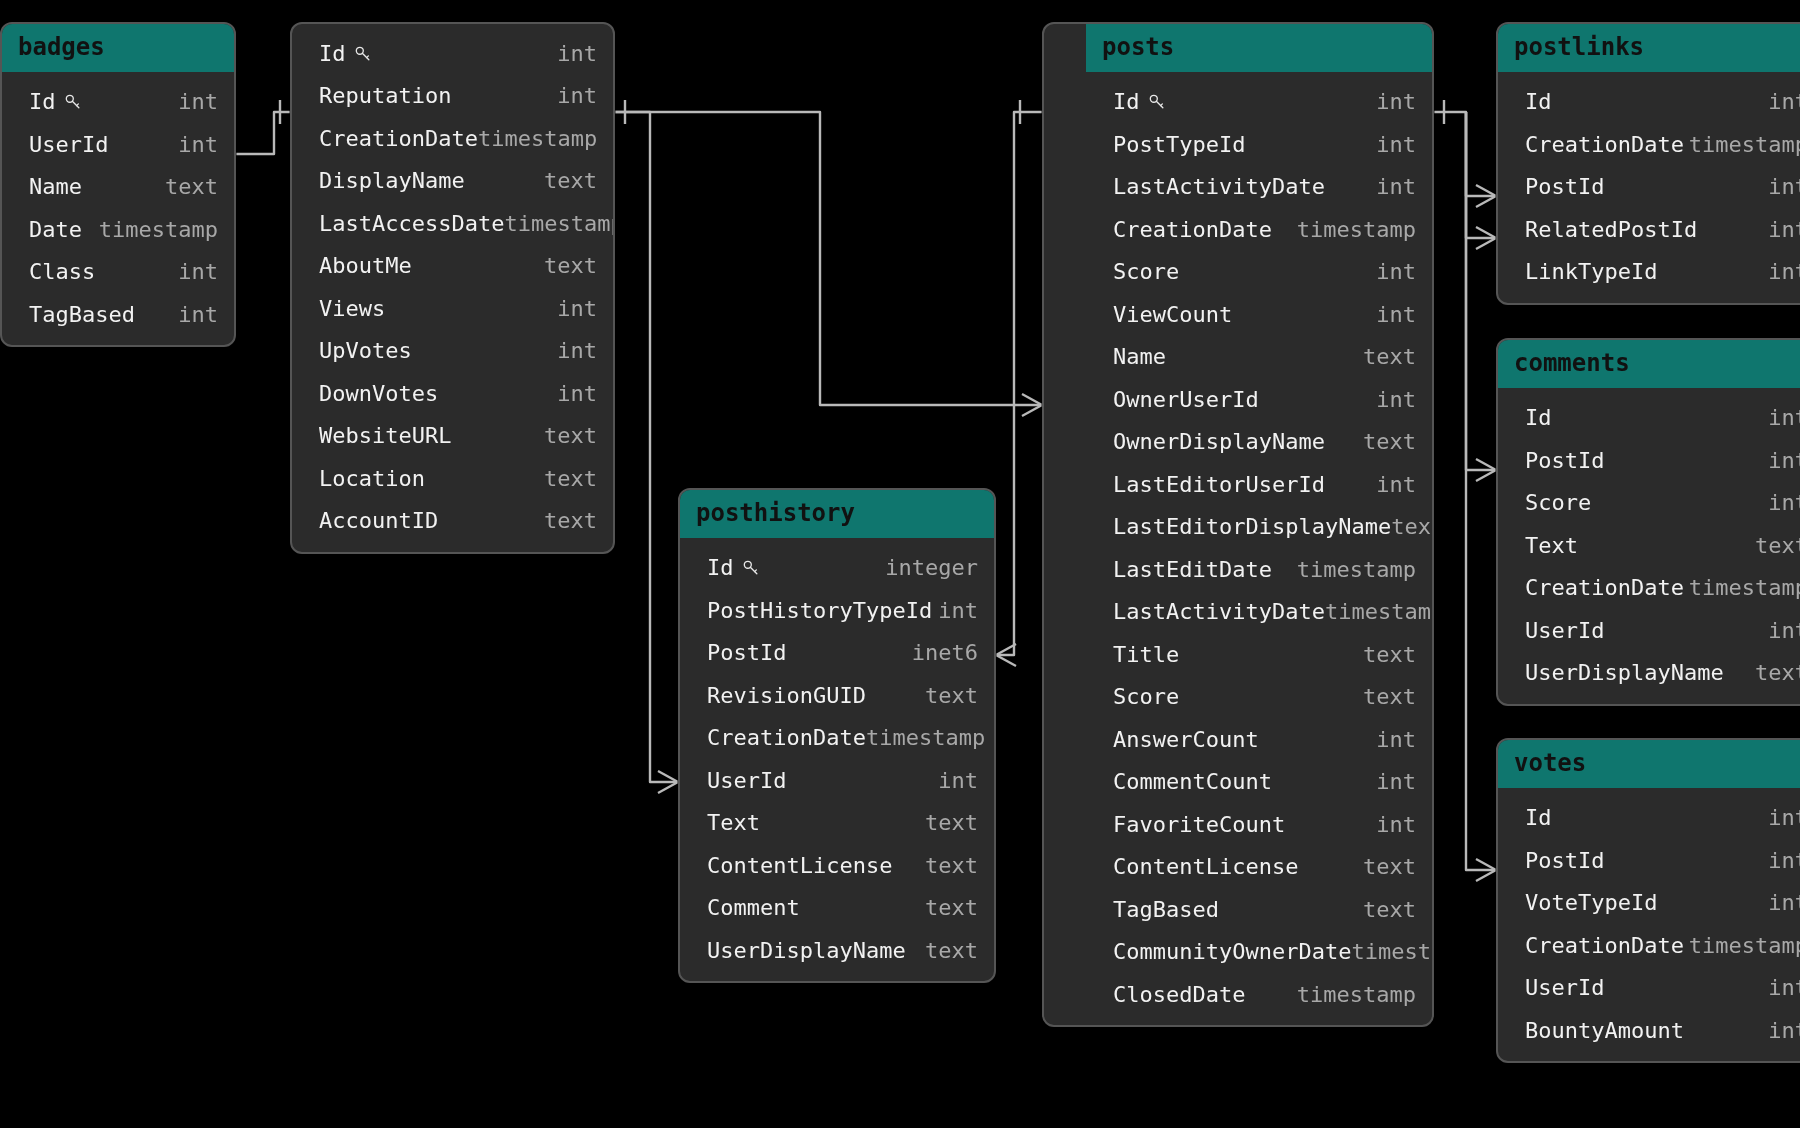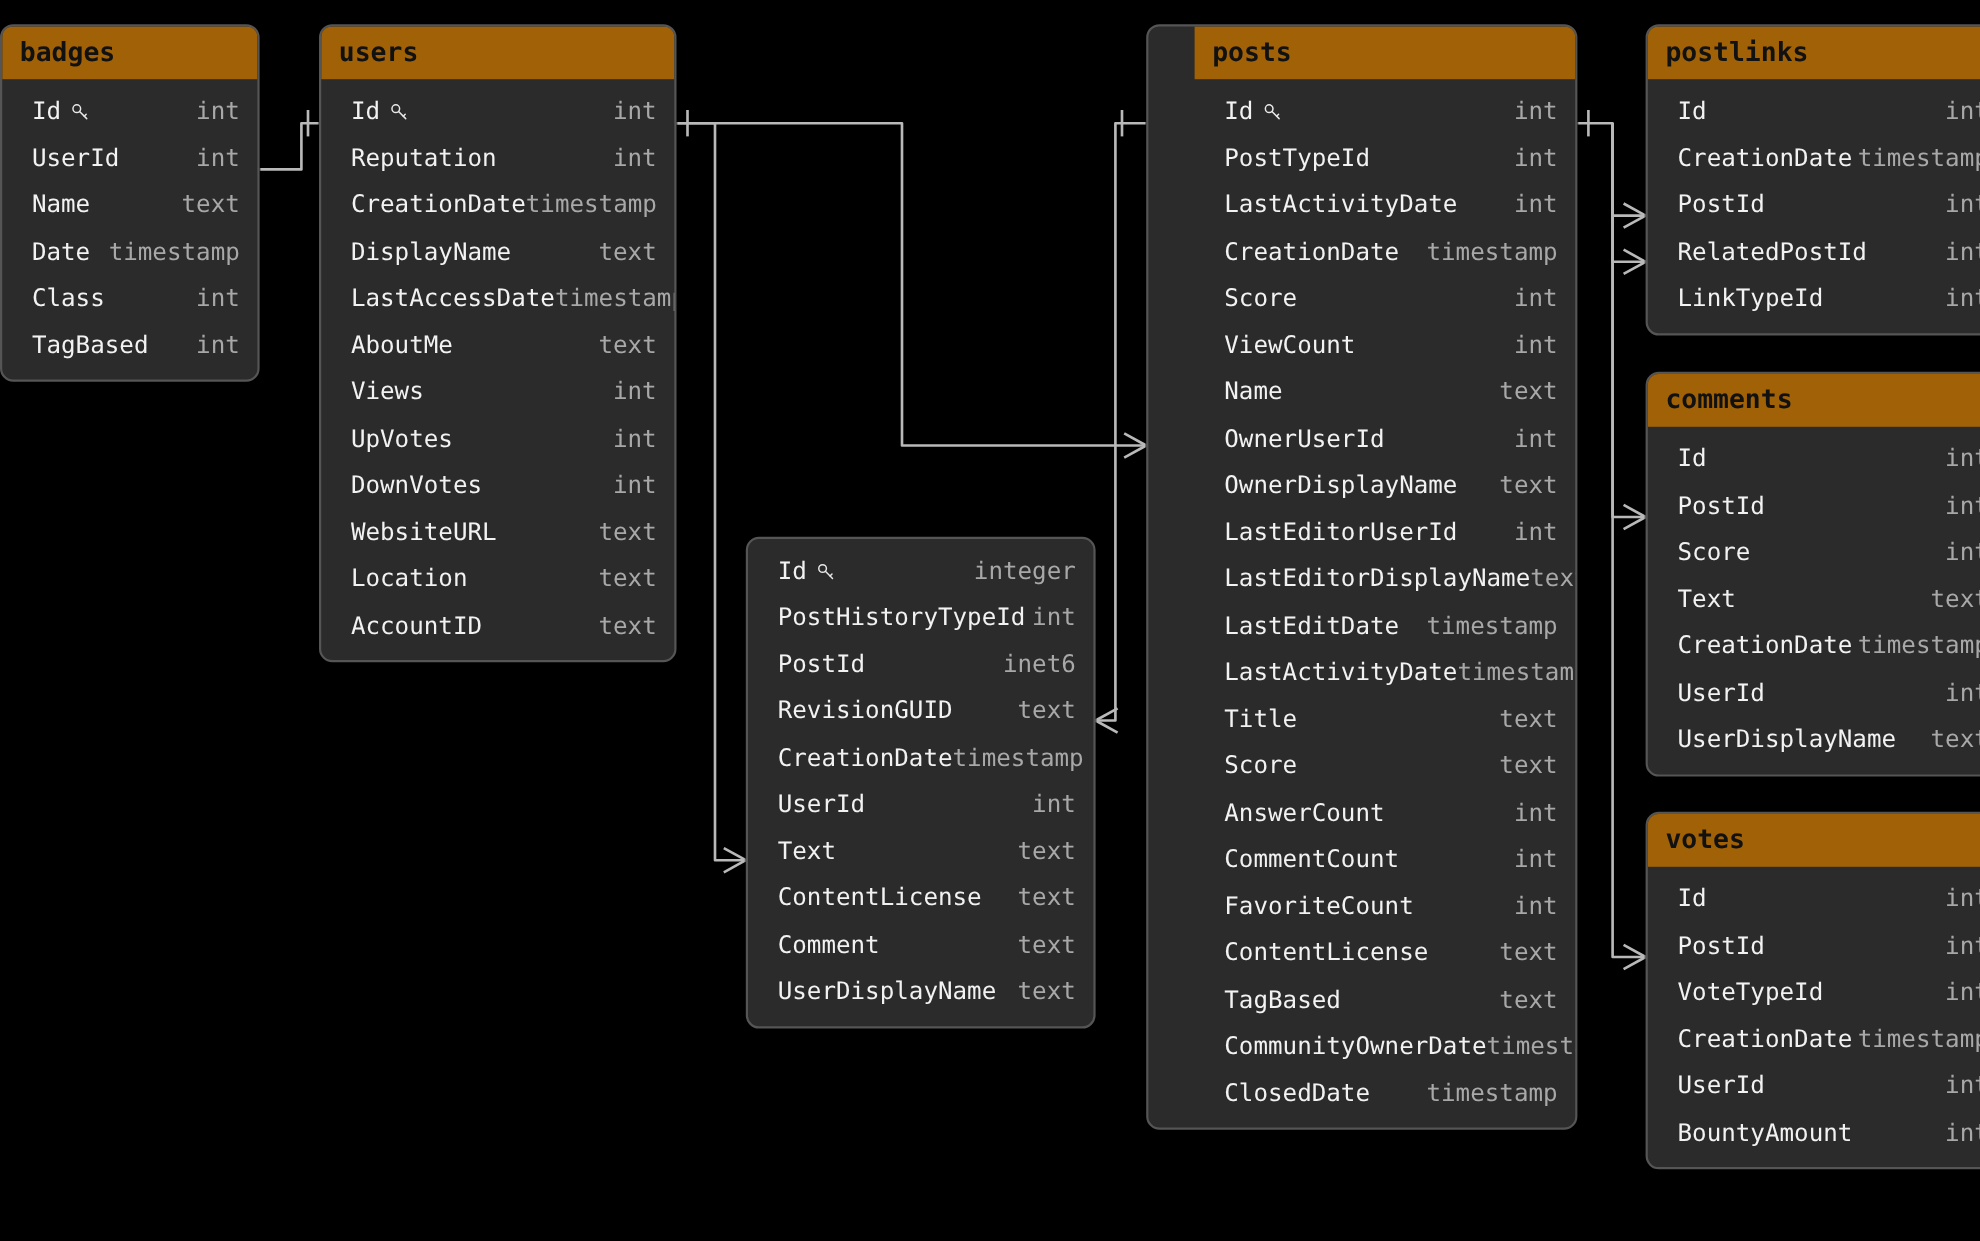--- a/index.html
+++ b/index.html
@@ -16,21 +16,21 @@
   .table {
     position: absolute;
     z-index: 2;
     background: #2b2b2b;
     border: 2px solid #555555;
     border-radius: 12px;
     overflow: hidden;
     box-shadow: 0 0 0 1px rgba(0,0,0,0.4);
   }
   .thead {
-    background: #a16207;
+    background: #0f766e;
     color: #111111;
     font-weight: bold;
     font-size: 24px;
     padding: 10px 16px 12px 16px;
     letter-spacing: 0px;
     line-height: 1.1;
   }
   .tbody { padding: 8px 0 10px 0; margin-left: 11px; }
   .row {
     display: flex;
@@ -153,21 +153,20 @@
           <span class="ftype">int</span>
         </div>
         <div class="row">
           <span class="fname">TagBased</span>
           <span class="ftype">int</span>
         </div>
       </div>
   </div>
 
   <div class="table" id="tbl-users">
-    <div class="thead">users</div>
     <div class="tbody">
         <div class="row">
           <span class="fname">Id<span class="keyicon">
               <svg viewBox="0 0 24 24" width="19" height="19" fill="none" stroke="#e8e8e8" stroke-width="1.7" stroke-linecap="round" stroke-linejoin="round">
                 <circle cx="8.6" cy="8.6" r="4.4"></circle>
                 <path d="M11.8 11.8 L20 20"></path>
                 <path d="M17.2 17.2 L19.4 15"></path>
               </svg>
             </span></span>
           <span class="ftype">int</span>
@@ -213,20 +212,21 @@
           <span class="ftype">text</span>
         </div>
         <div class="row">
           <span class="fname">AccountID</span>
           <span class="ftype">text</span>
         </div>
       </div>
   </div>
 
   <div class="table" id="tbl-posthistory">
+    <div class="thead">posthistory</div>
     <div class="tbody">
         <div class="row">
           <span class="fname">Id<span class="keyicon">
               <svg viewBox="0 0 24 24" width="19" height="19" fill="none" stroke="#e8e8e8" stroke-width="1.7" stroke-linecap="round" stroke-linejoin="round">
                 <circle cx="8.6" cy="8.6" r="4.4"></circle>
                 <path d="M11.8 11.8 L20 20"></path>
                 <path d="M17.2 17.2 L19.4 15"></path>
               </svg>
             </span></span>
           <span class="ftype">integer</span>

